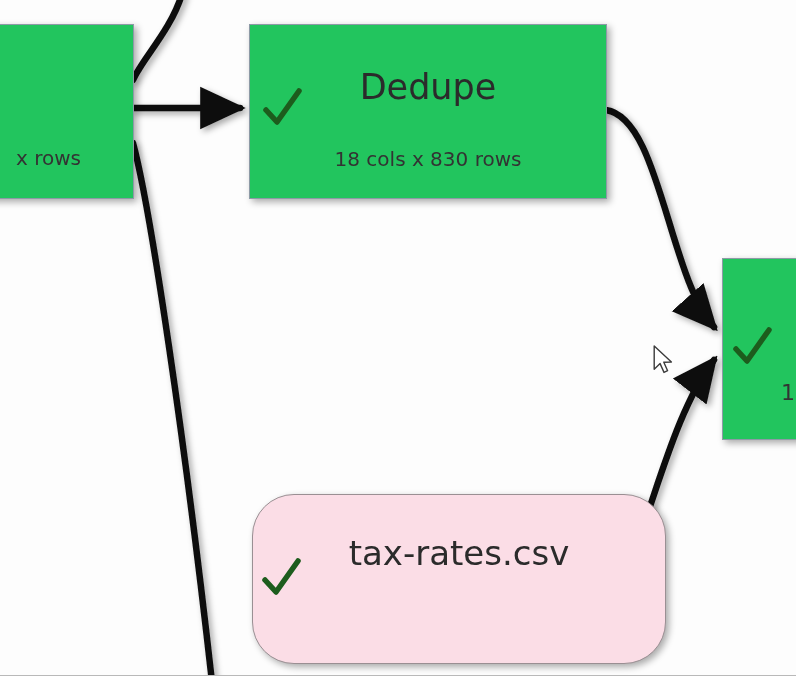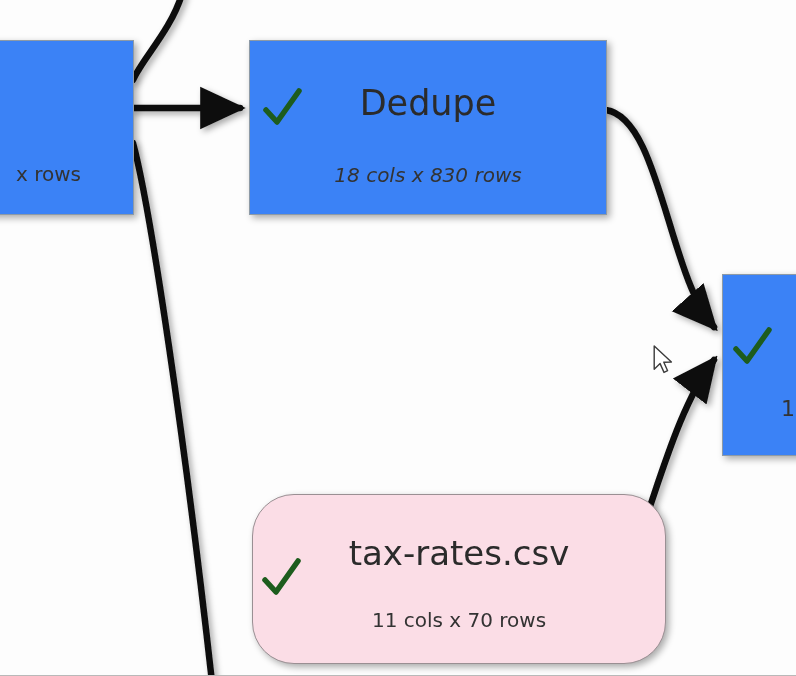--- a/index.html
+++ b/index.html
@@ -23,21 +23,21 @@
     width: 796px;
     height: 676px;
     pointer-events: none;
   }
   .node {
     position: absolute;
     box-sizing: border-box;
     border: 1px solid #8d9aa6;
     box-shadow: 3px 3px 7px rgba(0,0,0,0.33);
   }
-  .node.blue { background: #3b82f6; margin-top: 16px; }
+  .node.blue { background: #22c55e; }
   .node.pink { background: #fbdde6; border-color: #9a8f93; }
   .node.rounded { border-radius: 42px; }
   .node-title {
     position: absolute;
     left: 0; right: 0;
     text-align: center;
     color: #2b2b2b;
     font-size: 35px;
     line-height: 40px;
     white-space: nowrap;
@@ -102,29 +102,28 @@
       <path d="M 133 108 L 240 108" marker-end="url(#arrowHead)"></path>
     </g>
   </svg>
 
   <div class="node blue clip-left" style="left:-42px; top:24px; width:176px; height:175px;">
     <div class="node-sub" style="top:121px; left:auto; right:52px; text-align:center;">x rows</div>
   </div>
 
   <div class="node blue" style="left:249px; top:24px; width:358px; height:175px;">
     <div class="node-title" style="top:42px;">Dedupe</div>
-    <div class="node-sub" style="top:122px;font-style:italic;">18 cols x 830 rows</div>
+    <div class="node-sub" style="top:122px;">18 cols x 830 rows</div>
   </div>
   <svg class="check" viewBox="0 0 44 44" style="left:260px; top:86px;" xmlns="http://www.w3.org/2000/svg">
     <path d="M 6 24 L 17 36 L 39 5" fill="none" stroke="#1d5c1d" stroke-width="5.5" stroke-linecap="round" stroke-linejoin="round"></path>
   </svg>
 
   <div class="node pink rounded" style="left:252px; top:494px; width:414px; height:170px;">
     <div class="node-title" style="top:38px; font-size:34px;">tax-rates.csv</div>
-    <div class="node-sub" style="top:113px;">11 cols x 70 rows</div>
   </div>
   <svg class="check" viewBox="0 0 44 44" style="left:259px; top:556px;" xmlns="http://www.w3.org/2000/svg">
     <path d="M 6 24 L 17 36 L 39 5" fill="none" stroke="#1d5c1d" stroke-width="5.5" stroke-linecap="round" stroke-linejoin="round"></path>
   </svg>
 
   <div class="node blue clip-right" style="left:722px; top:258px; width:116px; height:182px;">
     <div class="node-sub" style="top:122px; left:58px; right:auto; text-align:left; font-size:22px;">1</div>
   </div>
   <svg class="check" viewBox="0 0 44 44" style="left:730px; top:325px;" xmlns="http://www.w3.org/2000/svg">
     <path d="M 6 24 L 17 36 L 39 5" fill="none" stroke="#1d5c1d" stroke-width="5.5" stroke-linecap="round" stroke-linejoin="round"></path>

